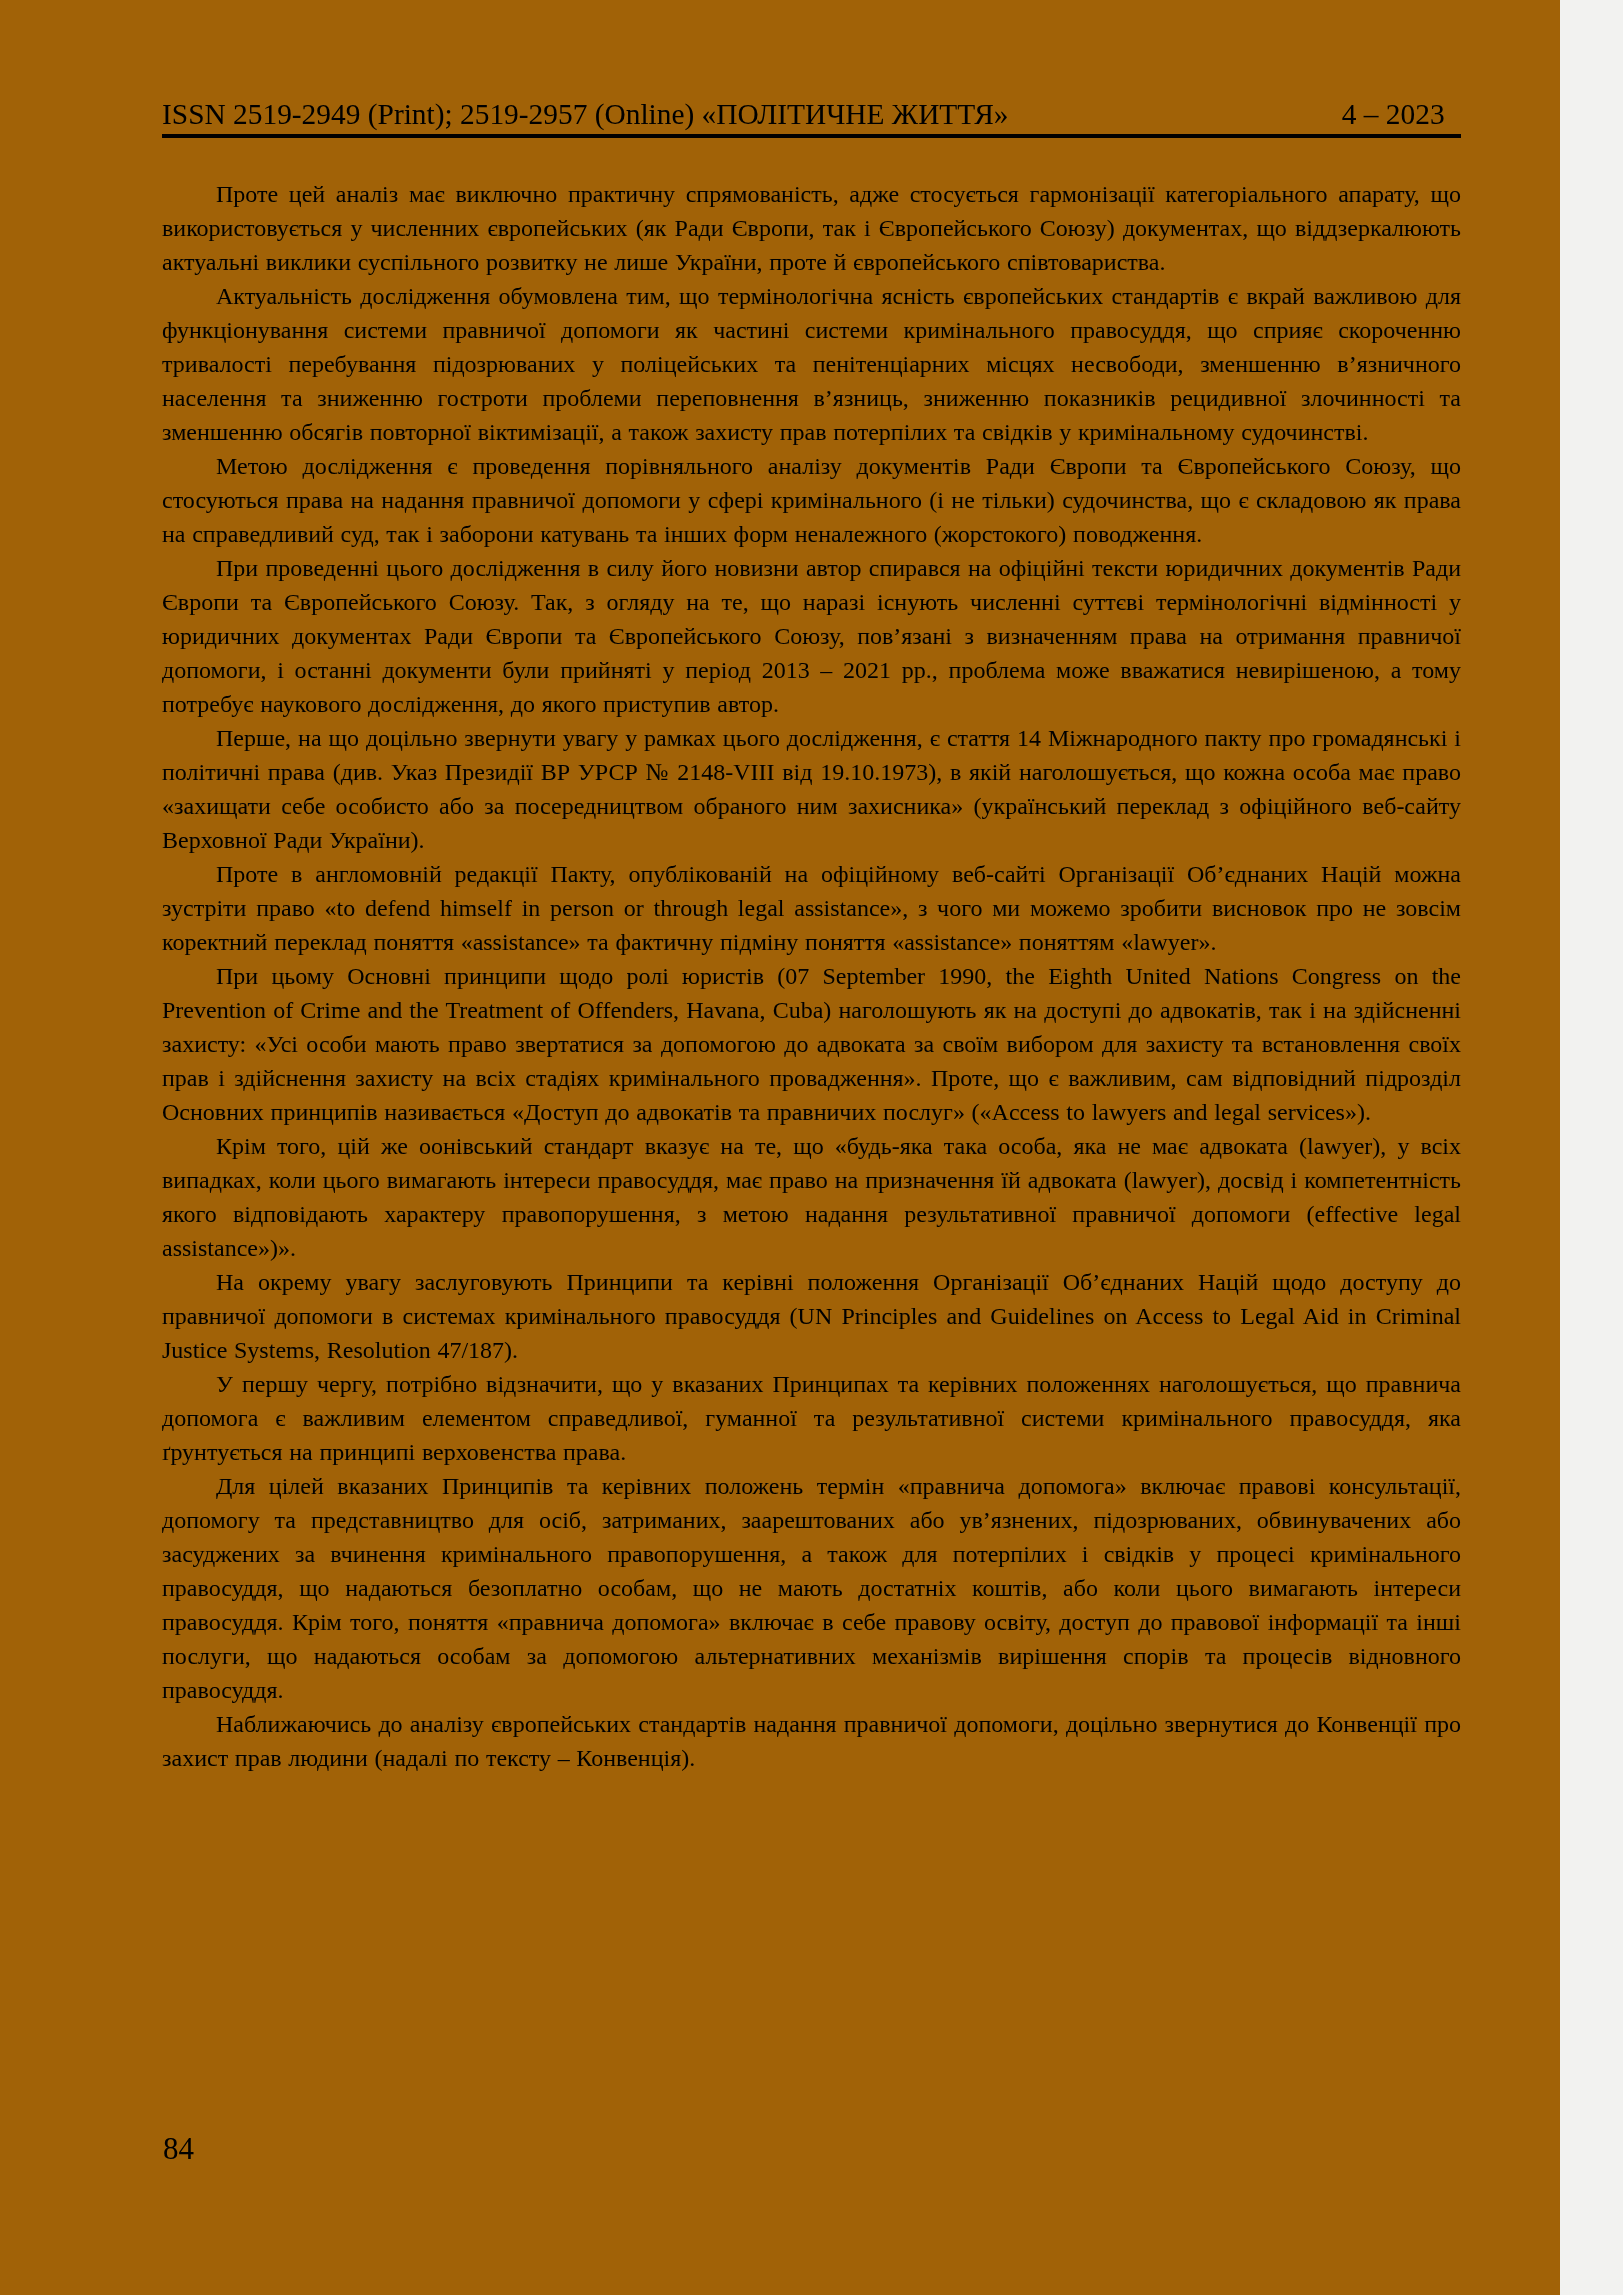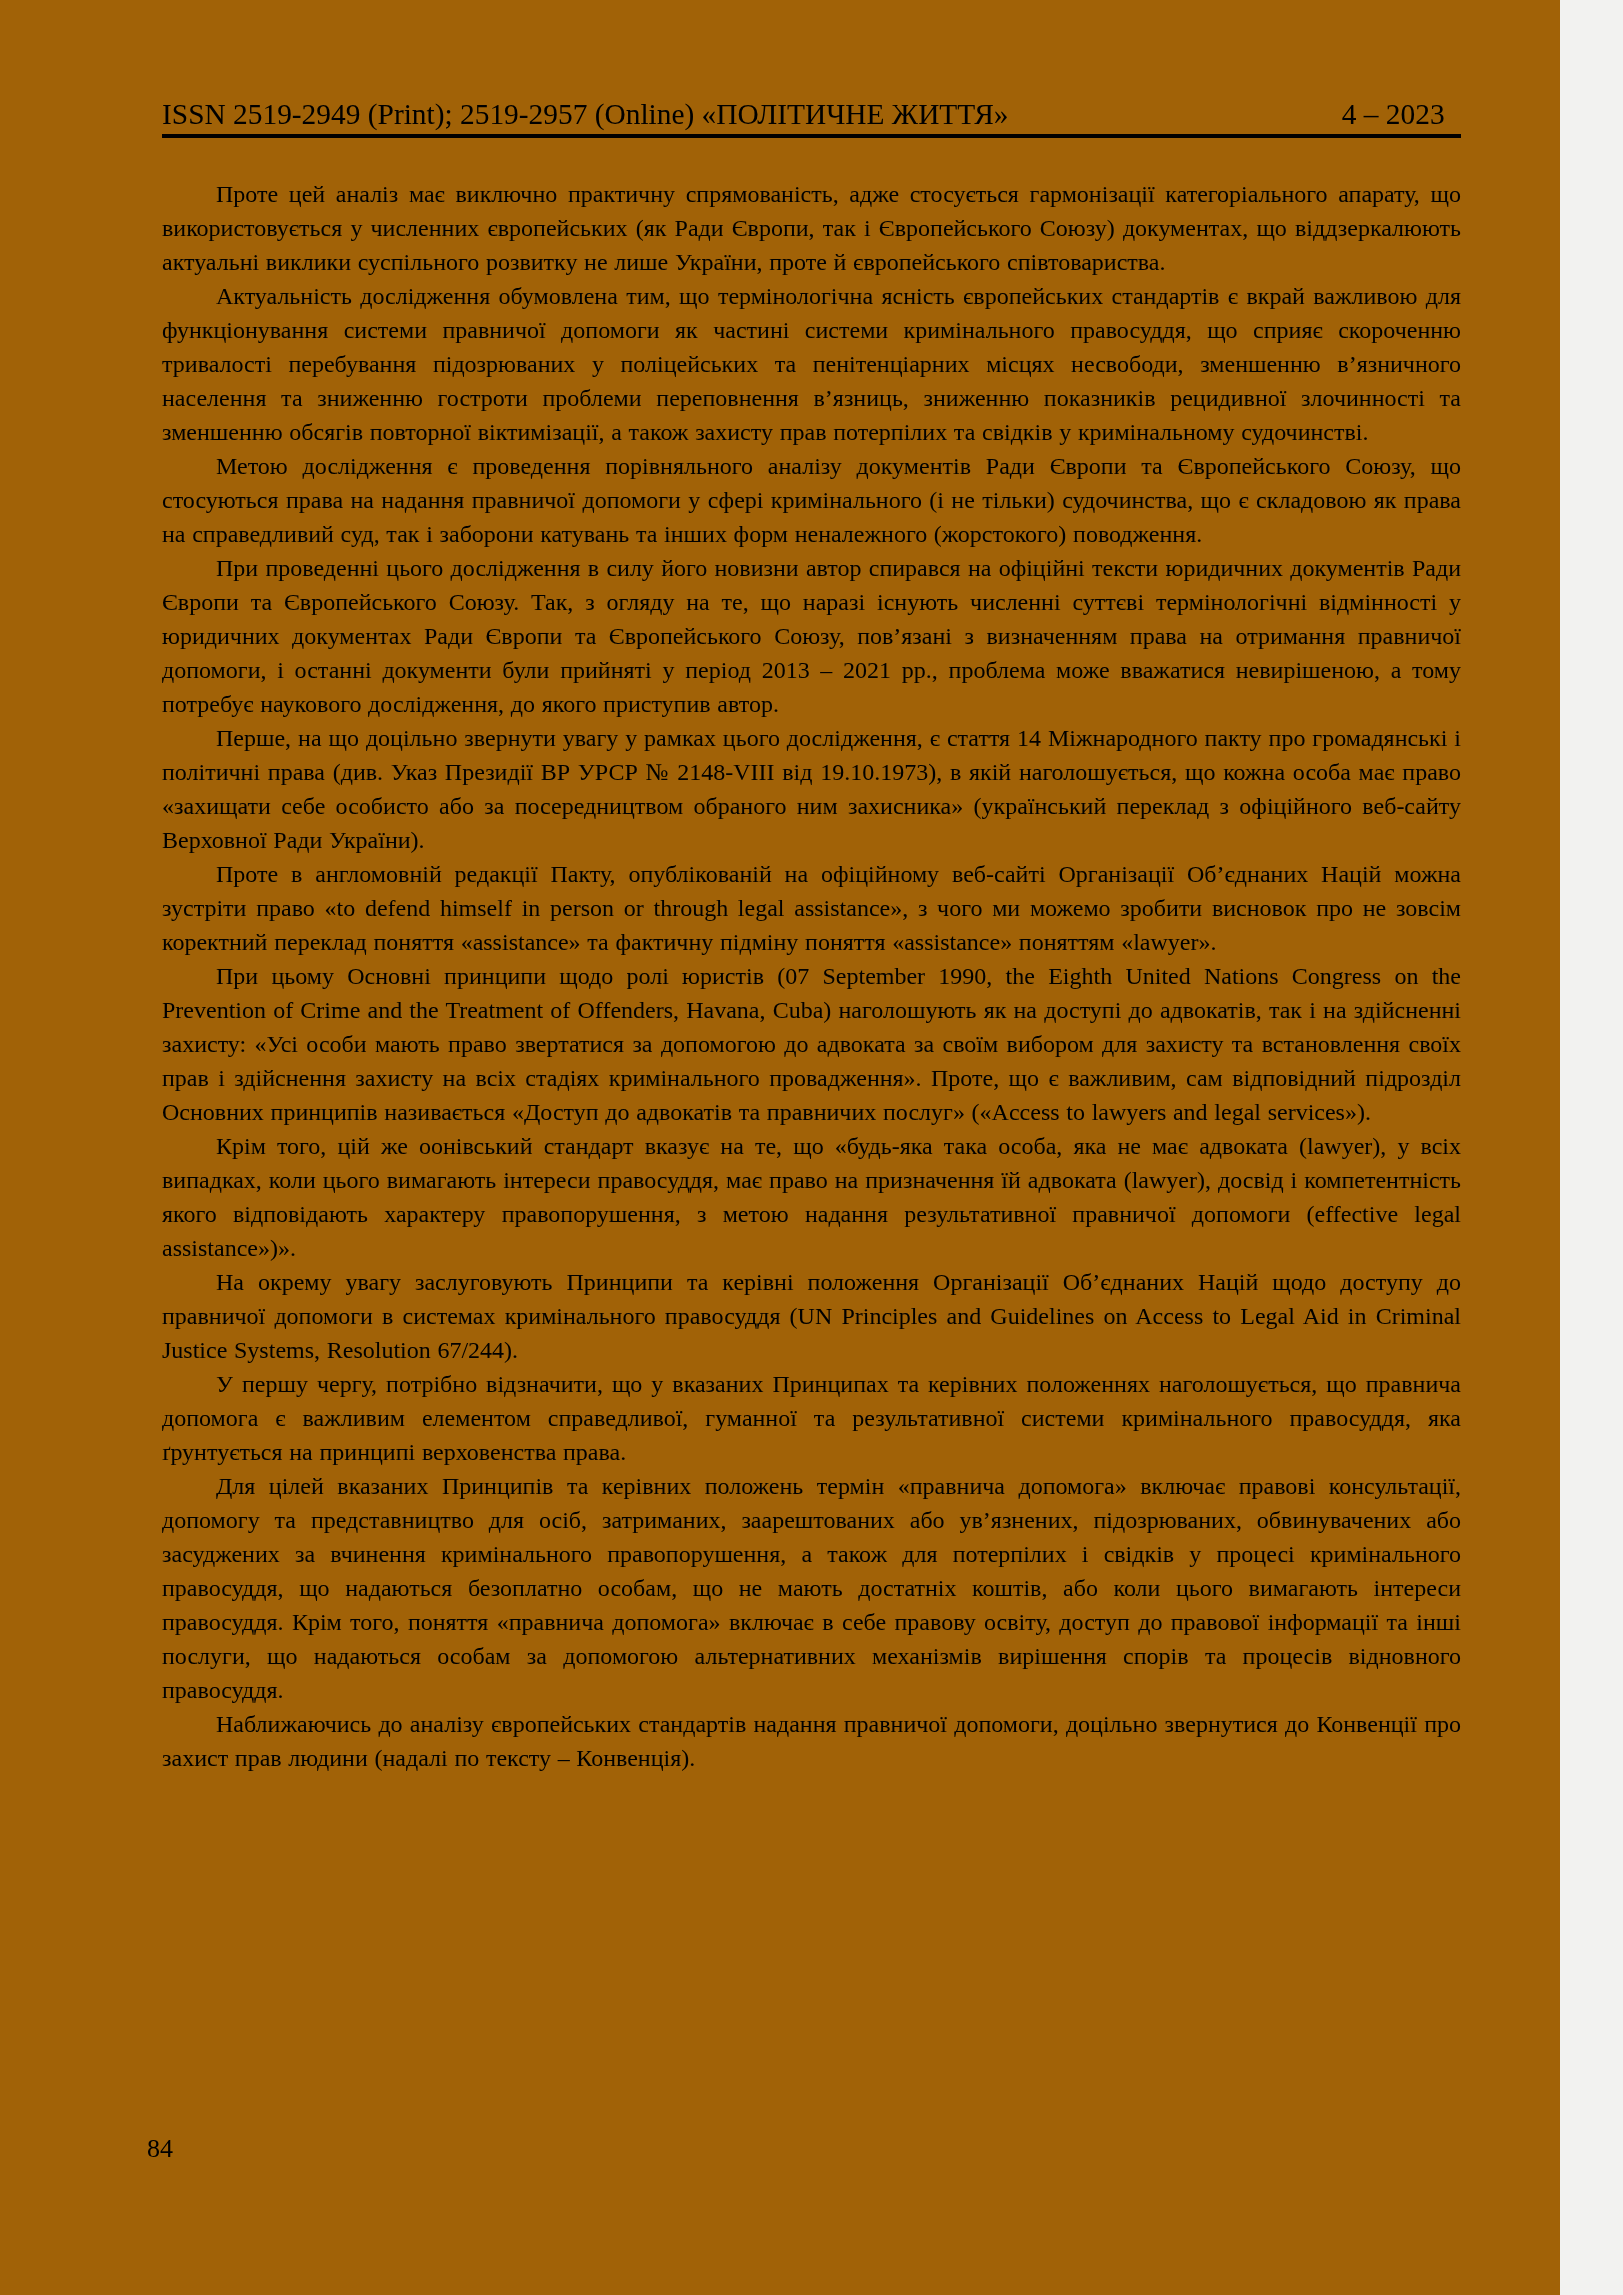--- a/index.html
+++ b/index.html
@@ -48,23 +48,23 @@
     text-align: justify;
     word-spacing: 0.7px;
   }
   .body p {
     margin: 0;
     padding: 0;
     text-indent: 54px;
   }
   .pageno {
     position: absolute;
-    left: 147px;
+    left: 163px;
     top: 2132px;
-    font-size: 26px;
+    font-size: 31px;
     line-height: 34px;
   }
 </style>
 </head>
 <body>
 
 <div class="sheet">
   <div class="content">
 
     <div class="header-row">
@@ -76,21 +76,21 @@
 
     <div class="body">
       <p>Проте цей аналіз має виключно практичну спрямованість, адже стосується гармонізації категоріального апарату, що використовується у численних європейських (як Ради Європи, так і Європейського Союзу) документах, що віддзеркалюють актуальні виклики суспільного розвитку не лише України, проте й європейського співтовариства.</p>
       <p>Актуальність дослідження обумовлена тим, що термінологічна ясність європейських стандартів є вкрай важливою для функціонування системи правничої допомоги як частині системи кримінального правосуддя, що сприяє скороченню тривалості перебування підозрюваних у поліцейських та пенітенціарних місцях несвободи, зменшенню в’язничного населення та зниженню гостроти проблеми переповнення в’язниць, зниженню показників рецидивної злочинності та зменшенню обсягів повторної віктимізації, а також захисту прав потерпілих та свідків у кримінальному судочинстві.</p>
       <p>Метою дослідження є проведення порівняльного аналізу документів Ради Європи та Європейського Союзу, що стосуються права на надання правничої допомоги у сфері кримінального (і не тільки) судочинства, що є складовою як права на справедливий суд, так і заборони катувань та інших форм неналежного (жорстокого) поводження.</p>
       <p>При проведенні цього дослідження в силу його новизни автор спирався на офіційні тексти юридичних документів Ради Європи та Європейського Союзу. Так, з огляду на те, що наразі існують численні суттєві термінологічні відмінності у юридичних документах Ради Європи та Європейського Союзу, пов’язані з визначенням права на отримання правничої допомоги, і останні документи були прийняті у період 2013 – 2021 рр., проблема може вважатися невирішеною, а тому потребує наукового дослідження, до якого приступив автор.</p>
       <p>Перше, на що доцільно звернути увагу у рамках цього дослідження, є стаття 14 Міжнародного пакту про громадянські і політичні права (див. Указ Президії ВР УРСР № 2148-VIII від 19.10.1973), в якій наголошується, що кожна особа має право «захищати себе особисто або за посередництвом обраного ним захисника» (український переклад з офіційного веб-сайту Верховної Ради України).</p>
       <p>Проте в англомовній редакції Пакту, опублікованій на офіційному веб-сайті Організації Об’єднаних Націй можна зустріти право «to defend himself in person or through legal assistance», з чого ми можемо зробити висновок про не зовсім коректний переклад поняття «assistance» та фактичну підміну поняття «assistance» поняттям «lawyer».</p>
       <p>При цьому Основні принципи щодо ролі юристів (07 September 1990, the Eighth United Nations Congress on the Prevention of Crime and the Treatment of Offenders, Havana, Cuba) наголошують як на доступі до адвокатів, так і на здійсненні захисту: «Усі особи мають право звертатися за допомогою до адвоката за своїм вибором для захисту та встановлення своїх прав і здійснення захисту на всіх стадіях кримінального провадження». Проте, що є важливим, сам відповідний підрозділ Основних принципів називається «Доступ до адвокатів та правничих послуг» («Access to lawyers and legal services»).</p>
       <p>Крім того, цій же оонівський стандарт вказує на те, що «будь-яка така особа, яка не має адвоката (lawyer), у всіх випадках, коли цього вимагають інтереси правосуддя, має право на призначення їй адвоката (lawyer), досвід і компетентність якого відповідають характеру правопорушення, з метою надання результативної правничої допомоги (effective legal assistance»)».</p>
-      <p>На окрему увагу заслуговують Принципи та керівні положення Організації Об’єднаних Націй щодо доступу до правничої допомоги в системах кримінального правосуддя (UN Principles and Guidelines on Access to Legal Aid in Criminal Justice Systems, Resolution 67/244).</p>
+      <p>На окрему увагу заслуговують Принципи та керівні положення Організації Об’єднаних Націй щодо доступу до правничої допомоги в системах кримінального правосуддя (UN Principles and Guidelines on Access to Legal Aid in Criminal Justice Systems, Resolution 47/187).</p>
       <p>У першу чергу, потрібно відзначити, що у вказаних Принципах та керівних положеннях наголошується, що правнича допомога є важливим елементом справедливої, гуманної та результативної системи кримінального правосуддя, яка ґрунтується на принципі верховенства права.</p>
       <p>Для цілей вказаних Принципів та керівних положень термін «правнича допомога» включає правові консультації, допомогу та представництво для осіб, затриманих, заарештованих або ув’язнених, підозрюваних, обвинувачених або засуджених за вчинення кримінального правопорушення, а також для потерпілих і свідків у процесі кримінального правосуддя, що надаються безоплатно особам, що не мають достатніх коштів, або коли цього вимагають інтереси правосуддя. Крім того, поняття «правнича допомога» включає в себе правову освіту, доступ до правової інформації та інші послуги, що надаються особам за допомогою альтернативних механізмів вирішення спорів та процесів відновного правосуддя.</p>
       <p>Наближаючись до аналізу європейських стандартів надання правничої допомоги, доцільно звернутися до Конвенції про захист прав людини (надалі по тексту – Конвенція).</p>
     </div>
 
   </div>
 
   <div class="pageno">84</div>
 </div>
 

